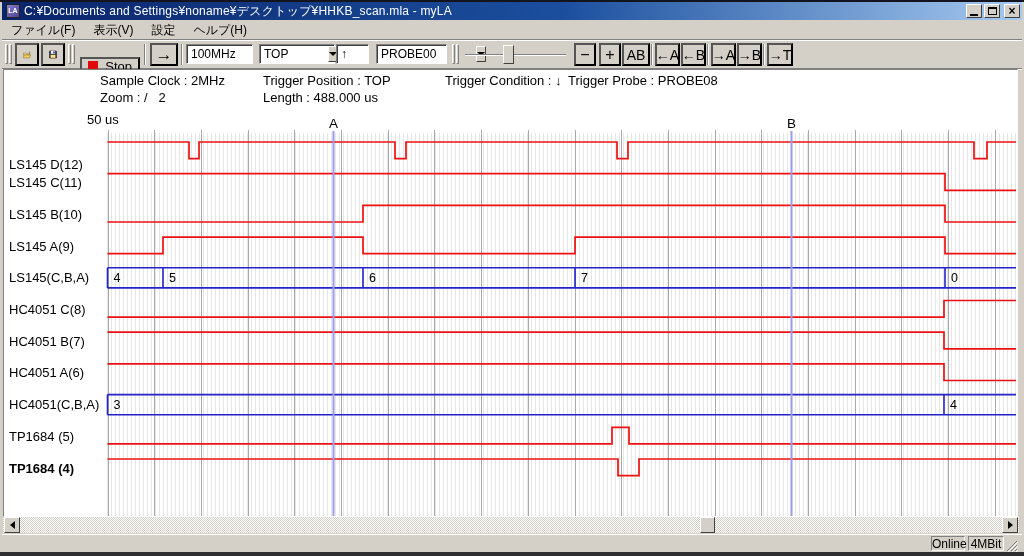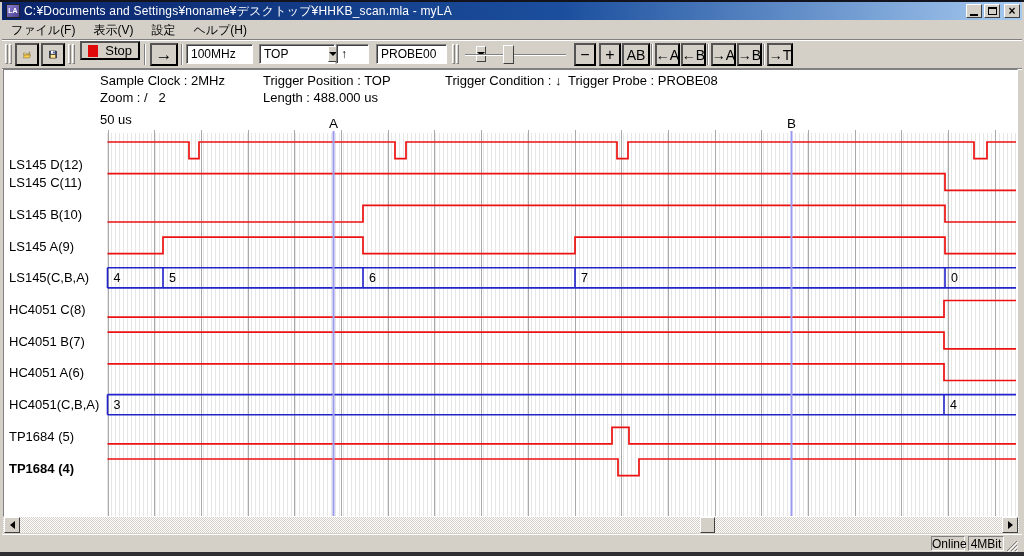--- a/index.html
+++ b/index.html
@@ -114,21 +114,21 @@
         <path d="M1 1 h14 l1 1 v14 h-15 z" fill="#1b2f6e" stroke="#000"></path>
         <rect x="4" y="1" width="9" height="6" fill="#fff"></rect>
         <rect x="9" y="2" width="3" height="4" fill="#1b2f6e"></rect>
         <rect x="3" y="9" width="11" height="7" fill="#ffe396" stroke="#5a4500"></rect>
       </svg>
     </button>
 
     <div class="abs grip" style="left:66px"></div>
     <div class="abs grip" style="left:70px"></div>
 
-    <button class="abs tool-btn" style="left:78px;top:0;width:60px;height:19px">
+    <button class="abs tool-btn" style="left:78px;top:16px;width:60px;height:19px">
       <div id="stop-icon"></div>
       <span id="stop-label">Stop</span>
     </button>
 
     <div class="abs tsep" style="left:142px"></div>
 
     <button class="abs tool-btn" style="left:148px;top:2px;width:28px;height:23px;font-size:17px;font-weight:bold">
         <span>→</span>
       </button>
 
@@ -186,21 +186,21 @@
 
   <div class="abs" id="client"></div>
 
   <div class="abs info-text" style="left:100px;top:73px">Sample Clock : 2MHz</div>
   <div class="abs info-text" style="left:263px;top:73px">Trigger Position : TOP</div>
   <div class="abs info-text" style="left:445px;top:73px">Trigger Condition : ↓</div>
   <div class="abs info-text" style="left:568px;top:73px">Trigger Probe : PROBE08</div>
   <div class="abs info-text" style="left:100px;top:90px">Zoom : /   2</div>
   <div class="abs info-text" style="left:263px;top:90px">Length : 488.000 us</div>
 
-  <div class="abs" id="ruler-label" style="left:100px;top:112px">50 us</div>
+  <div class="abs" id="ruler-label" style="left:87px;top:112px">50 us</div>
 
   <div class="abs" id="channel-labels">
       <div class="channel-label" style="top: 143.5px; margin-top: 13px;">LS145 D(12)</div>
       <div class="channel-label" style="top: 175.2px;">LS145 C(11)</div>
       <div class="channel-label" style="top: 206.9px;">LS145 B(10)</div>
       <div class="channel-label" style="top: 238.6px;">LS145 A(9)</div>
       <div class="channel-label" style="top: 270.3px;">LS145(C,B,A)</div>
       <div class="channel-label" style="top: 302px;">HC4051 C(8)</div>
       <div class="channel-label" style="top: 333.7px;">HC4051 B(7)</div>
       <div class="channel-label" style="top: 365.4px;">HC4051 A(6)</div>

